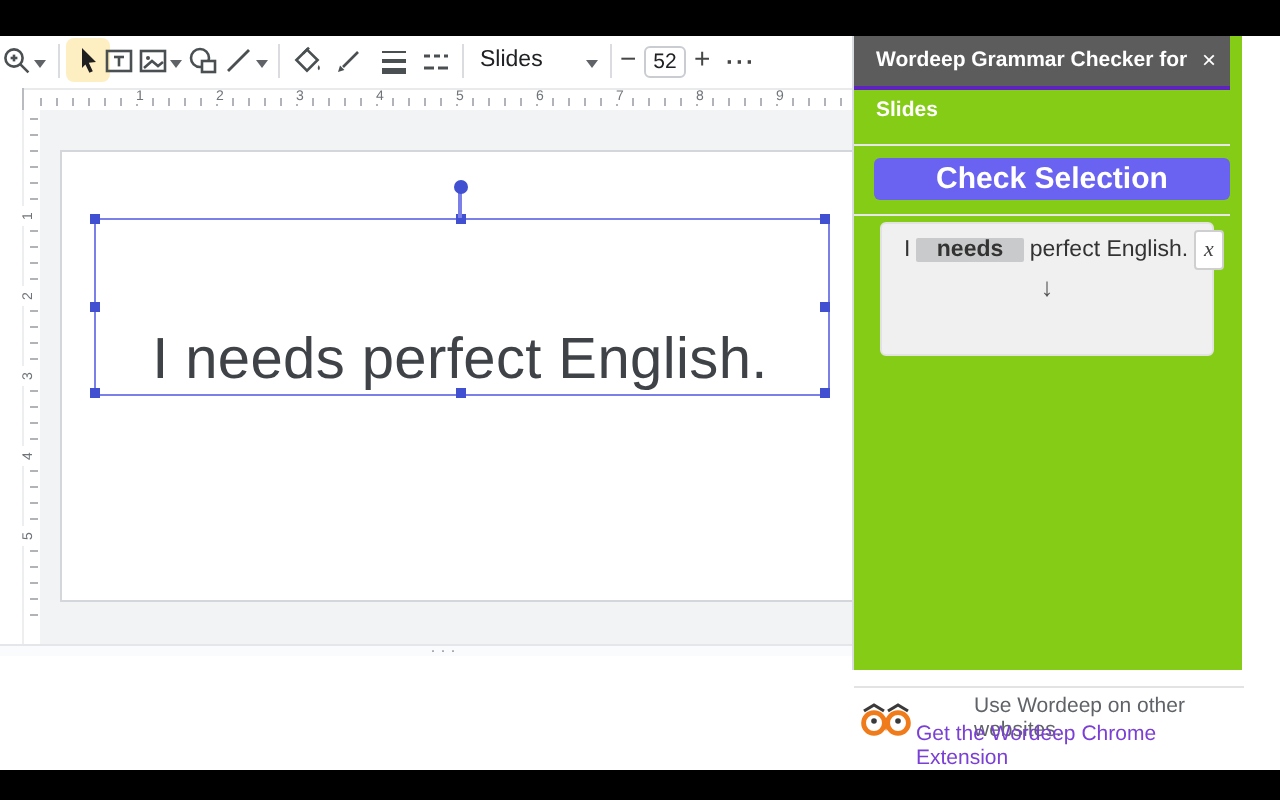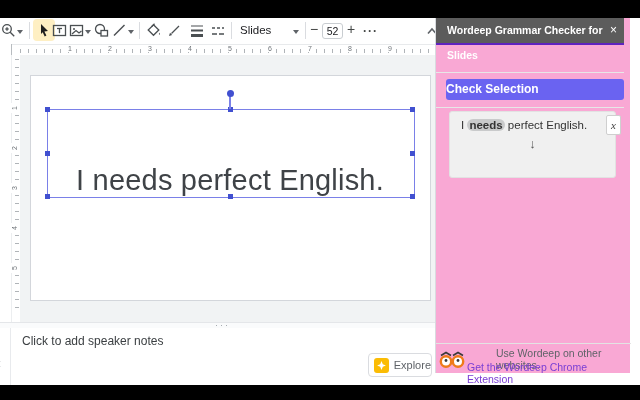--- a/index.html
+++ b/index.html
@@ -49,32 +49,32 @@
   .notes-dots { position:absolute; left:0; top:-3px; width:445px; text-align:center; font-size:9px; color:#9aa0a6; letter-spacing:2px; }
   .notes { position:absolute; left:0; top:328px; width:445px; height:57px; background:#fff; }
   .notes-gutter { position:absolute; left:10px; top:0; width:1px; height:57px; background:#e8eaed; }
   .notes-collapse { position:absolute; left:-4px; top:26px; font-size:15px; color:#5f6368; }
   .notes-text { position:absolute; left:22px; top:6px; font-size:12px; color:#3c4043; }
   .explore-btn { position:absolute; left:368px; top:25px; width:64px; height:24px; background:#fff; border:1px solid #dadce0; border-radius:4px; display:flex; align-items:center; gap:5px; padding-left:5px; }
   .explore-icon { width:15px; height:15px; background:#fbbc04; border-radius:3px; display:flex; align-items:center; justify-content:center; }
   .explore-label { font-size:11px; color:#5f6368; }
 
   
-  .panel { position:absolute; left:435px; top:18px; width:195px; height:355px; background:#f9a8d4; border-left:1px solid #d8dbdf; }
+  .panel { position:absolute; left:426px; top:18px; width:195px; height:317px; background:#84cc16; border-left:1px solid #d8dbdf; }
   .panel-header { position:absolute; left:0; top:0; width:188px; height:25px; background:#5c5c5c; }
   .panel-title { position:absolute; left:11px; top:0; line-height:25px; font-size:10.5px; font-weight:bold; color:#fff; }
   .panel-close { position:absolute; right:7px; top:0; line-height:25px; font-size:12px; color:#fff; }
   .panel-accent { position:absolute; left:0; top:25px; width:188px; height:2px; background:#5e23bf; }
   .greeting { position:absolute; left:11px; top:32px; font-size:10.5px; color:#1b1b1b; }
   .greeting a { color:#1b1b1b; text-decoration:underline; }
   .pdivider { position:absolute; left:0; width:188px; height:1px; background:#e7e7e7; }
-  .check-btn { position:absolute; left:10px; top:61px; width:178px; height:21px; background:#6a63f1; border-radius:3px; color:#fff; font-size:12px; font-weight:bold; line-height:21px; }
+  .check-btn { position:absolute; left:10px; top:61px; width:178px; height:21px; background:#6a63f1; border-radius:3px; color:#fff; font-size:15px; font-weight:bold; text-align:center; line-height:21px; }
   .sugg-card { position:absolute; left:13px; top:93px; width:167px; height:67px; background:#f0f0f0; border:1px solid #e2e2e2; border-radius:3px; }
   .sugg-line { position:absolute; left:11px; font-size:11.5px; color:#333; }
-  .hl { font-weight:bold; padding:0 2px; border-radius:6px; }
+  .hl { font-weight:bold; padding:0 10px; border-radius:1px; }
   .hl-gray { background:#c9cacb; }
   .hl-green { background:#b5e2b1; }
   .sugg-arrow { position:absolute; left:0; top:24px; width:100%; text-align:center; font-size:13px; color:#555; }
   .sugg-close { position:absolute; right:-6px; top:3px; width:15px; height:20px; background:#fff; border:1px solid #cfcfcf; border-radius:2px; font-family:"Liberation Serif", serif; font-style:italic; font-size:11px; color:#444; text-align:center; line-height:18px; }
   .panel-footer-border { position:absolute; left:0; top:325px; width:195px; height:1px; background:#e3e3e3; }
   .owl { position:absolute; left:3px; top:330px; }
   .footer-t1 { position:absolute; left:31px; top:329px; font-size:10.5px; color:#5f6368;padding-left:29px; }
   .footer-t2 { position:absolute; left:31px; top:343px; font-size:10.5px; color:#7a3fd4; }
 </style>
 </head>
@@ -219,33 +219,20 @@
     <span class="handle" style="left:-3px;  top:84px;"></span>
     <span class="handle" style="left:180px; top:84px;"></span>
     <span class="handle" style="left:362px; top:84px;"></span>
   </div>
   <div class="rot-stem"></div>
   <div class="rot-knob"></div>
 
   <div class="notes-divider">
     <div class="notes-dots">···</div>
   </div>
-  <div class="notes">
-    <span class="notes-collapse">‹</span>
-    <div class="notes-gutter"></div>
-    <div class="notes-text">Click to add speaker notes</div>
-    <div class="explore-btn">
-      <span class="explore-icon">
-        <svg width="11" height="11" viewBox="0 0 15 15">
-          <polygon points="7.5,1.5 9.3,5.7 13.5,7.5 9.3,9.3 7.5,13.5 5.7,9.3 1.5,7.5 5.7,5.7" fill="#fff"></polygon>
-        </svg>
-      </span>
-      <span class="explore-label">Explore</span>
-    </div>
-  </div>
 
   <div class="panel">
     <div class="panel-header">
       <span class="panel-title">Wordeep Grammar Checker for Slides</span>
       <span class="panel-close">×</span>
     </div>
     <div class="panel-accent"></div>
 
 
     <div class="pdivider" style="top:54px;"></div>

